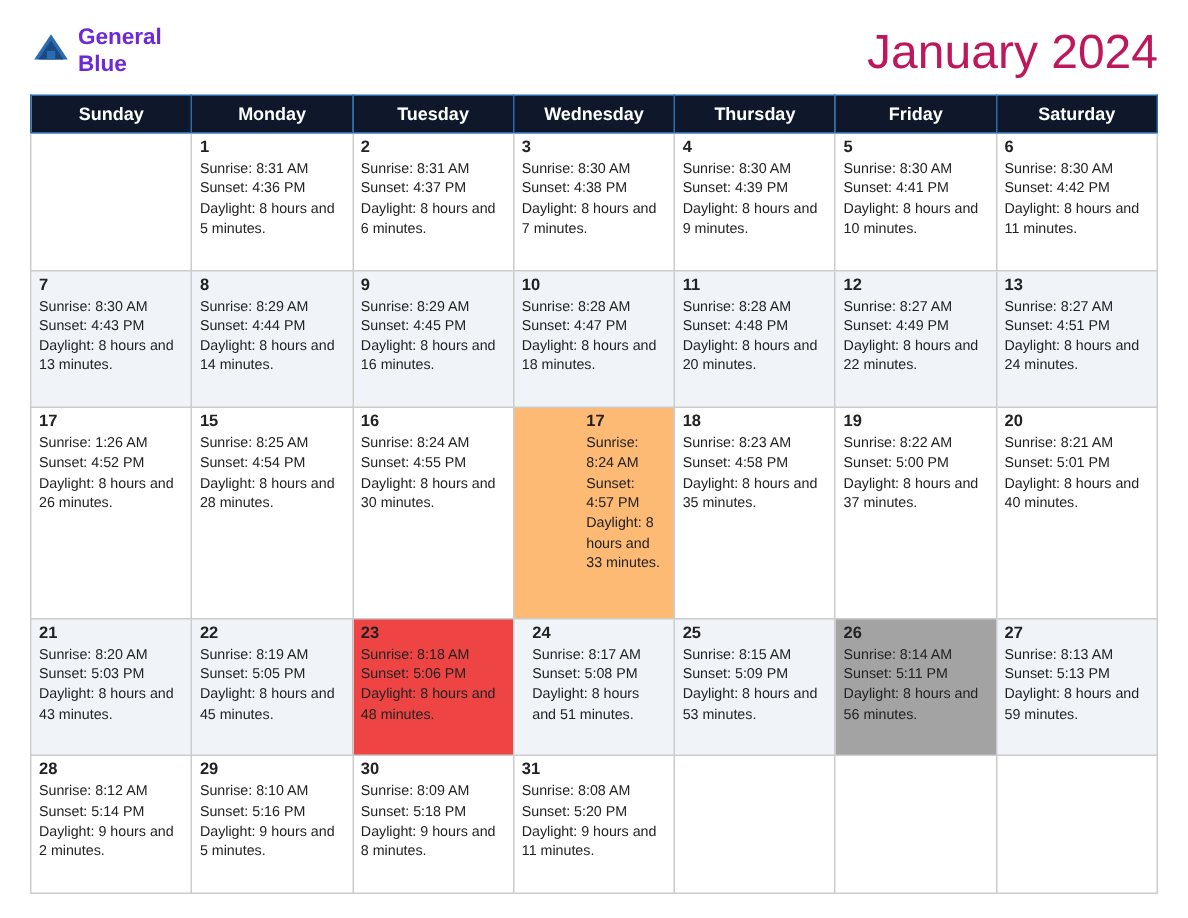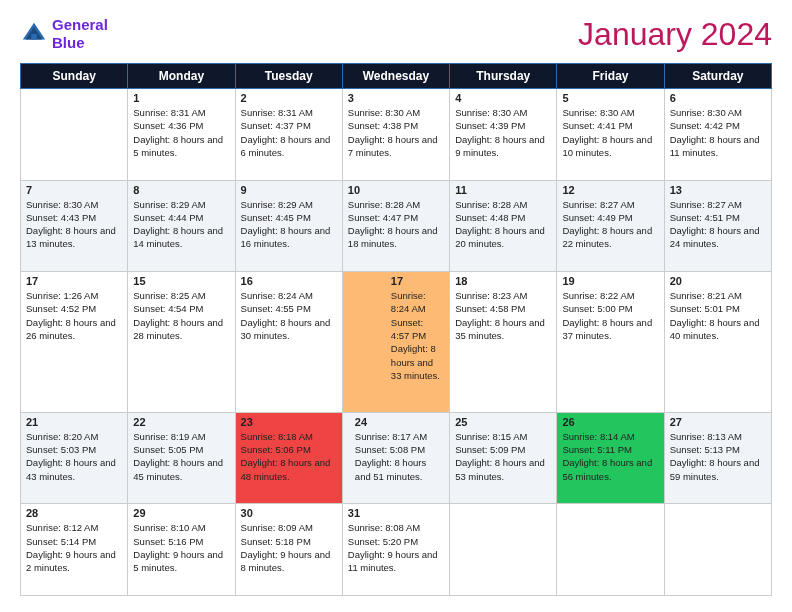--- a/index.html
+++ b/index.html
@@ -327,21 +327,21 @@
           </div>
         </td>
           <td style="background-color: rgb(240, 244, 248);">
           <span class="day-number">25</span>
           <div class="day-info">
             <span>Sunrise: 8:15 AM</span><br>
             <span>Sunset: 5:09 PM</span><br>
             <span>Daylight: 8 hours and 53 minutes.</span>
           </div>
         </td>
-          <td style="background-color: #22c55e;">
+          <td style="background-color: #a3a3a3;">
           <span class="day-number">26</span>
           <div class="day-info">
             <span>Sunrise: 8:14 AM</span><br>
             <span>Sunset: 5:11 PM</span><br>
             <span>Daylight: 8 hours and 56 minutes.</span>
           </div>
         </td>
           <td style="background-color: rgb(240, 244, 248);">
           <span class="day-number">27</span>
           <div class="day-info">

